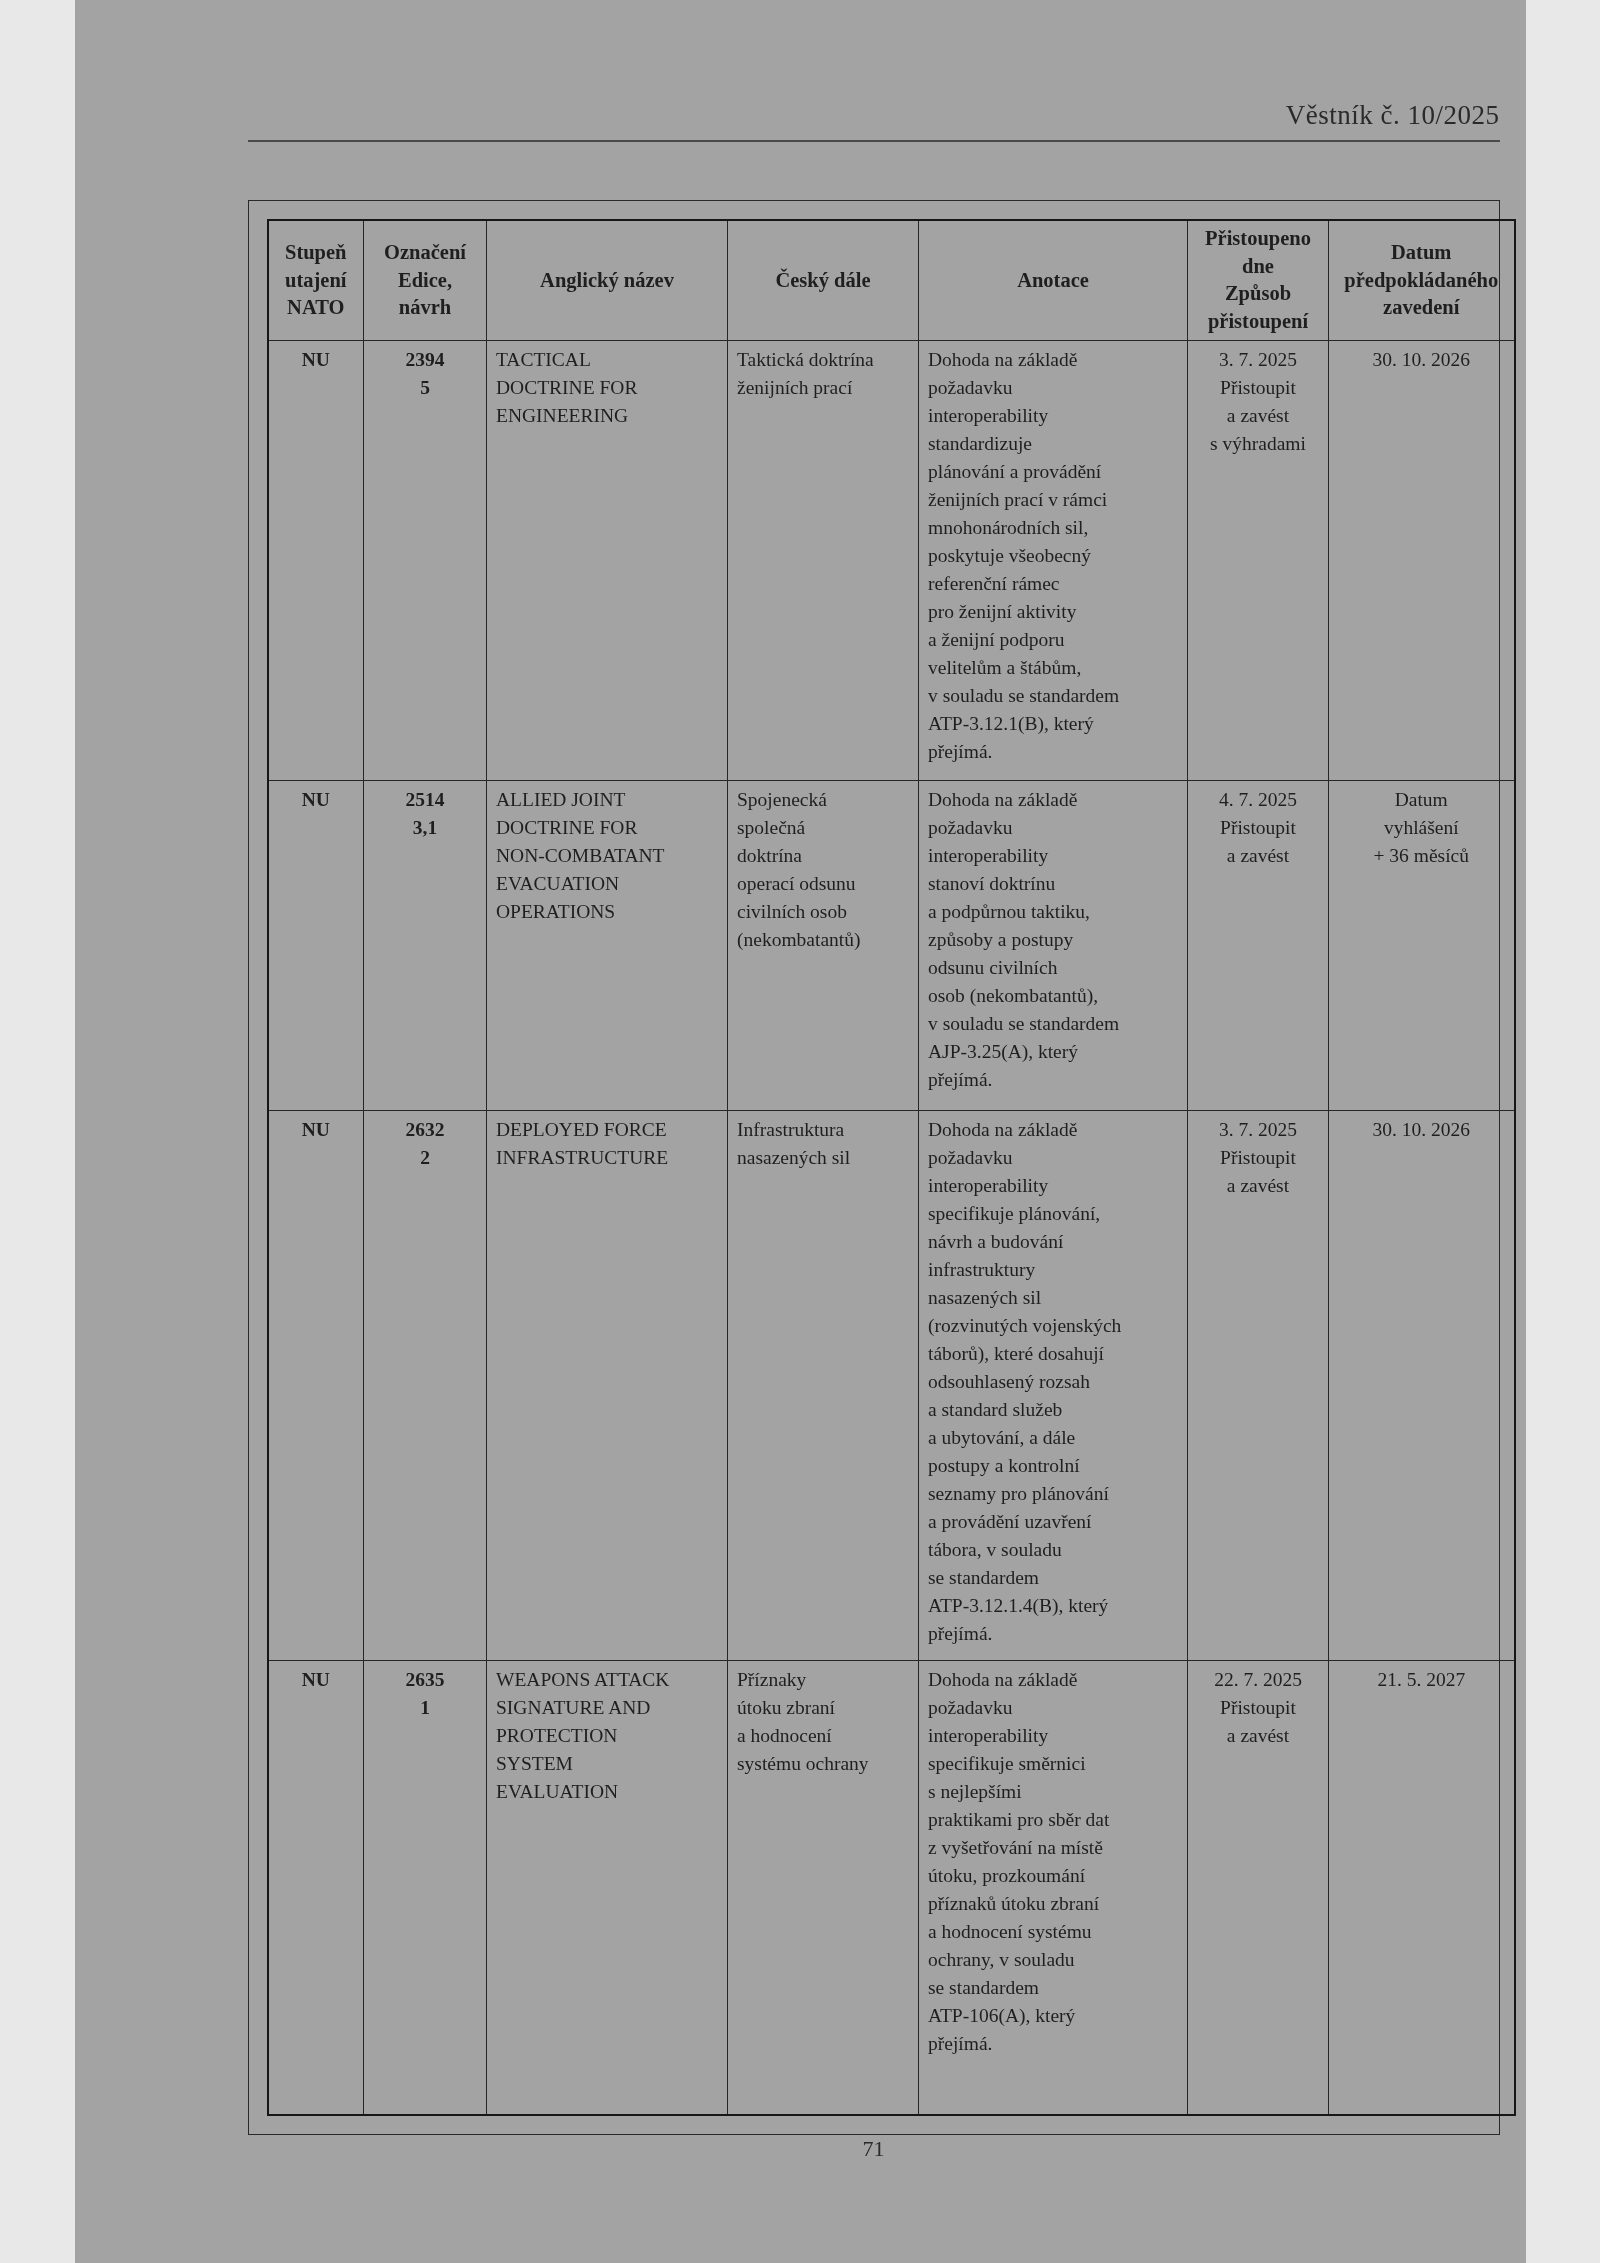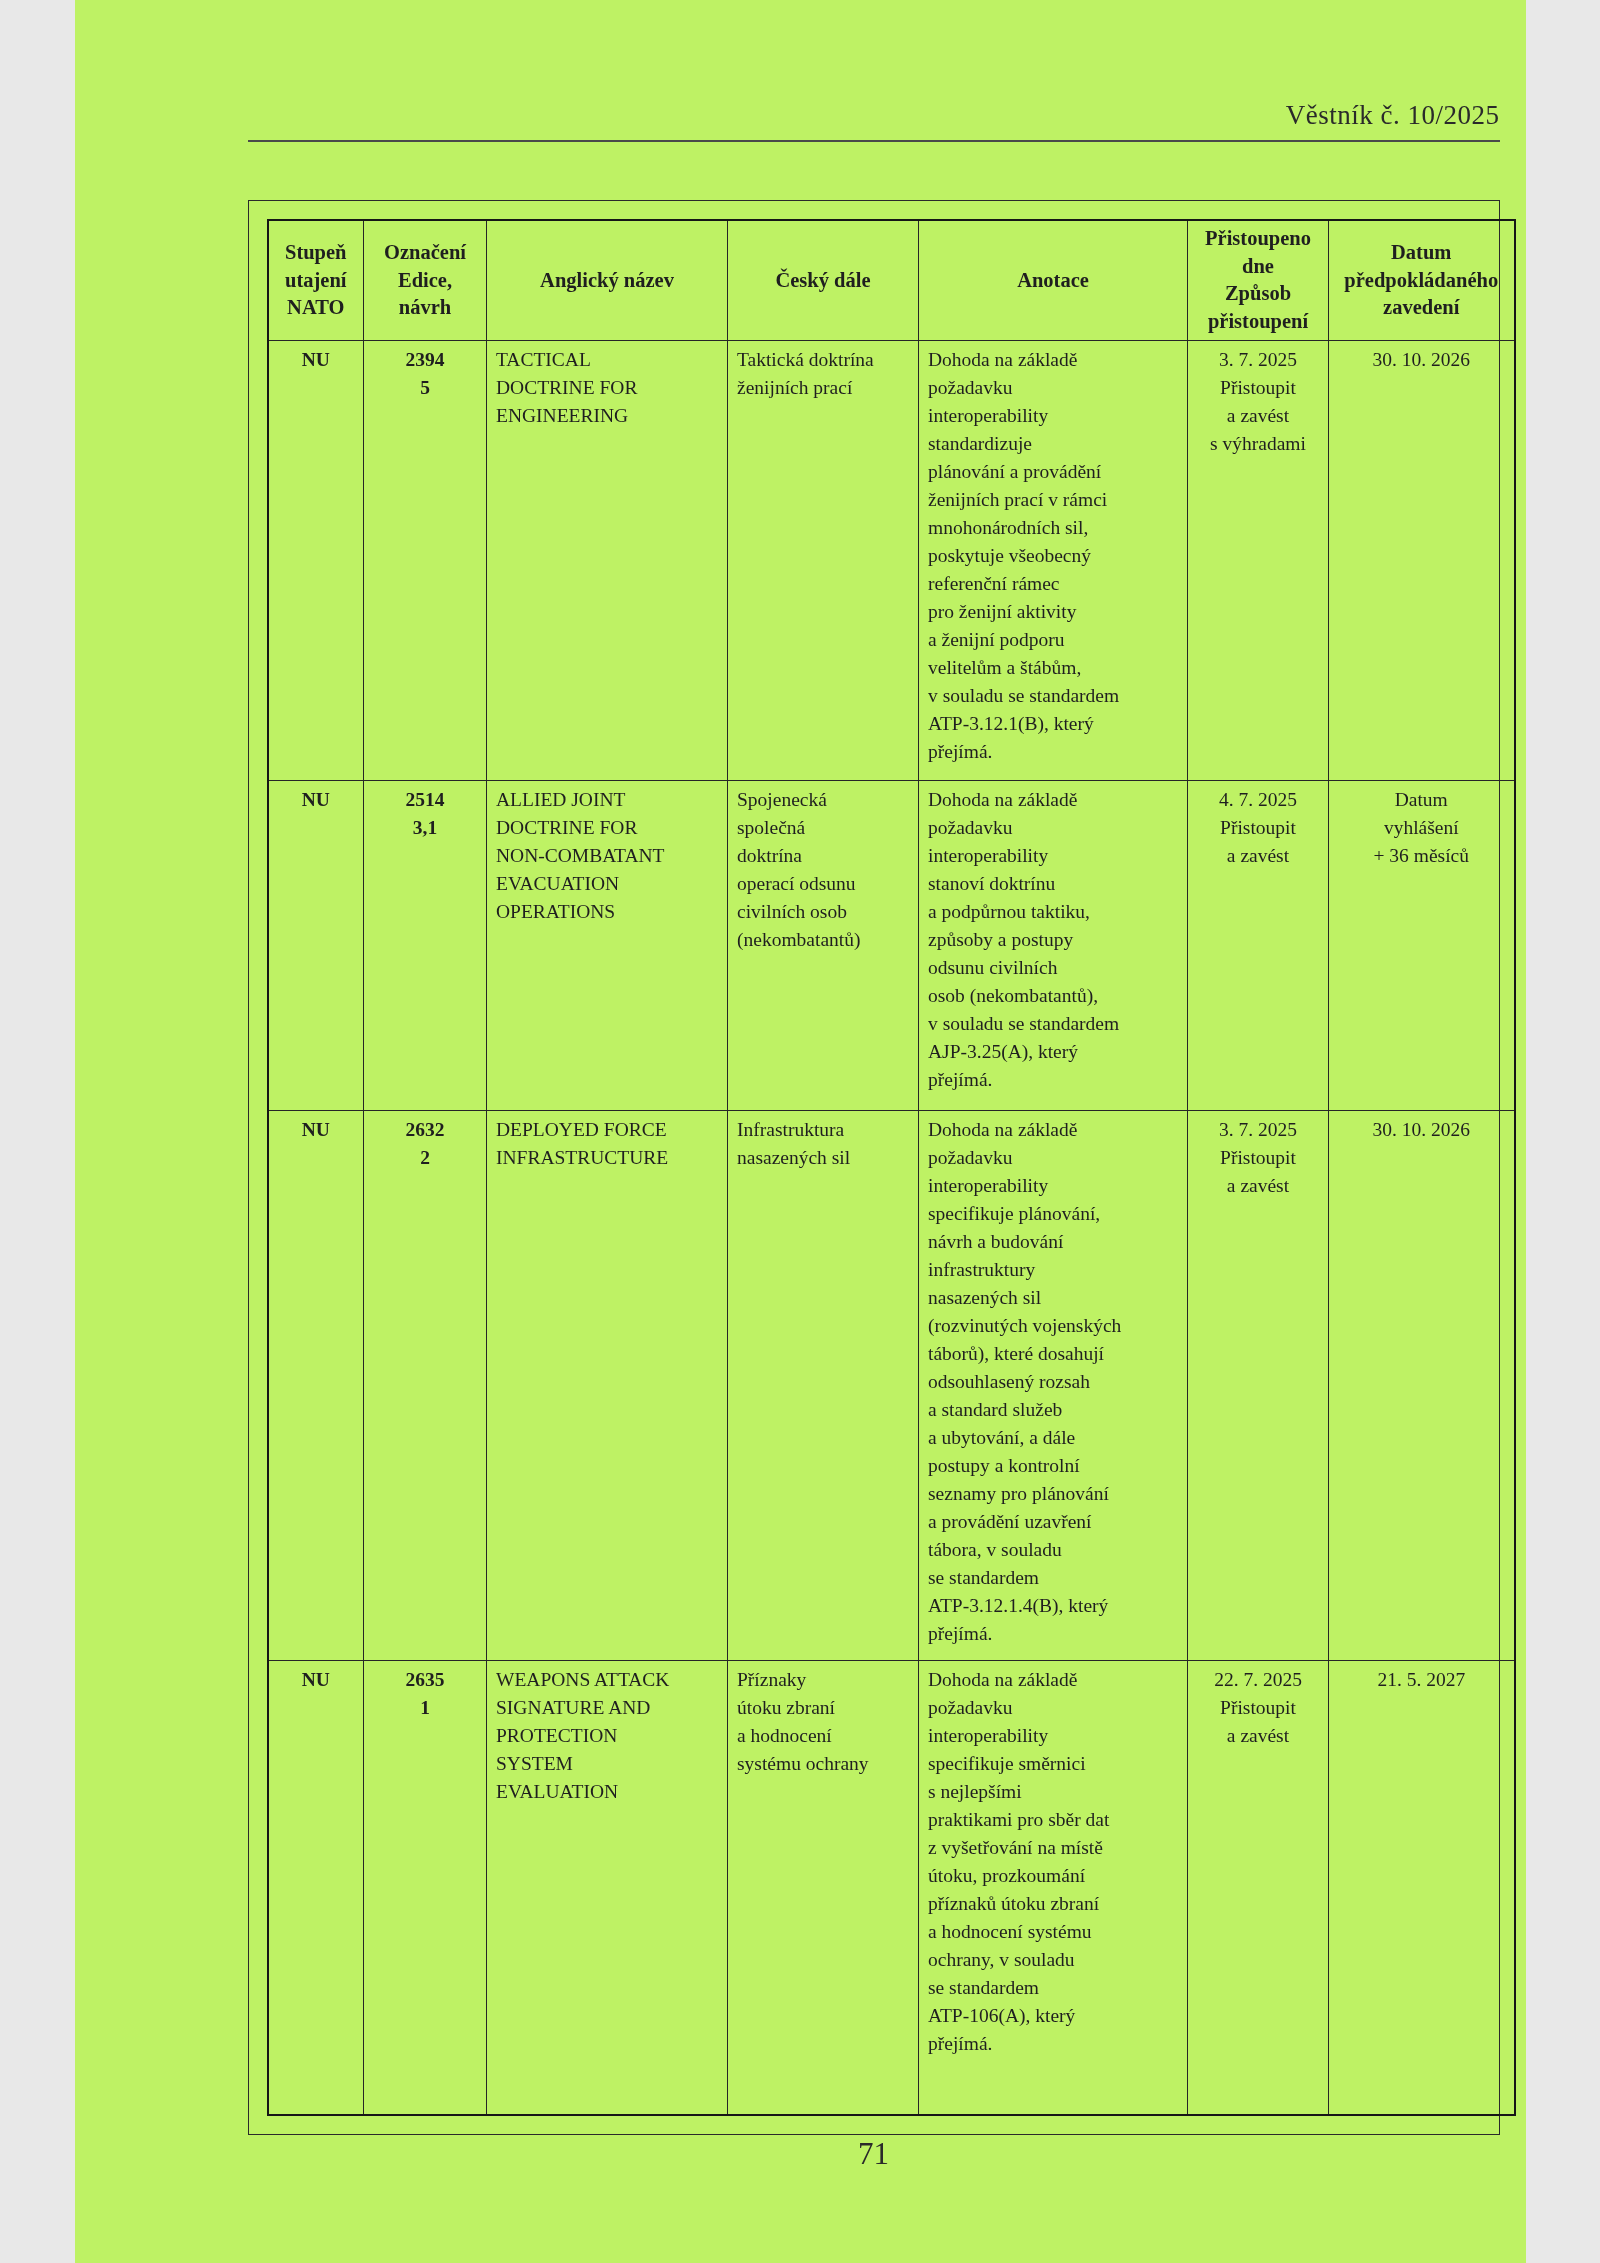--- a/index.html
+++ b/index.html
@@ -1,17 +1,17 @@
 <!DOCTYPE html>
 <html><head>
 <meta charset="utf-8">
 <style>
   html,body{margin:0;padding:0;background:#e8e8e8;}
   .page{
-    position:relative;width:1451px;height:2263px;background:#bef264;
+    position:relative;width:1451px;height:2263px;background:#a3a3a3;
     font-family:"Liberation Serif","DejaVu Serif",serif;color:#1f1f1f;
     margin:0 auto;overflow:hidden;
   }
   .doc-header{
     position:absolute;left:173px;top:100px;width:1252px;
     text-align:right;font-size:27px;letter-spacing:.5px;color:#2a2a2a;
     border-bottom:2px solid #4a4a4a;padding-bottom:9px;
   }
   .table-frame{
     position:absolute;left:173px;top:200px;width:1252px;
@@ -35,21 +35,21 @@
     margin-top:40px;
   }
   td.center{text-align:center;padding-left:4px;padding-right:4px;}
   td.bold{font-weight:bold;}
   tr.r0>td{height:440px;}
   tr.r1>td{height:330px;}
   tr.r2>td{height:550px;}
   tr.r3>td{height:455px;}
   .page-num{
     position:absolute;left:173px;top:2136px;width:1252px;
-    text-align:center;font-size:31px;color:#2a2a2a;
+    text-align:center;font-size:22px;color:#2a2a2a;
   }
 </style>
 </head>
 <body>
 
 <div class="page">
 
   <div class="doc-header">
     <span>Věstník č. 10/2025</span>
   </div>

